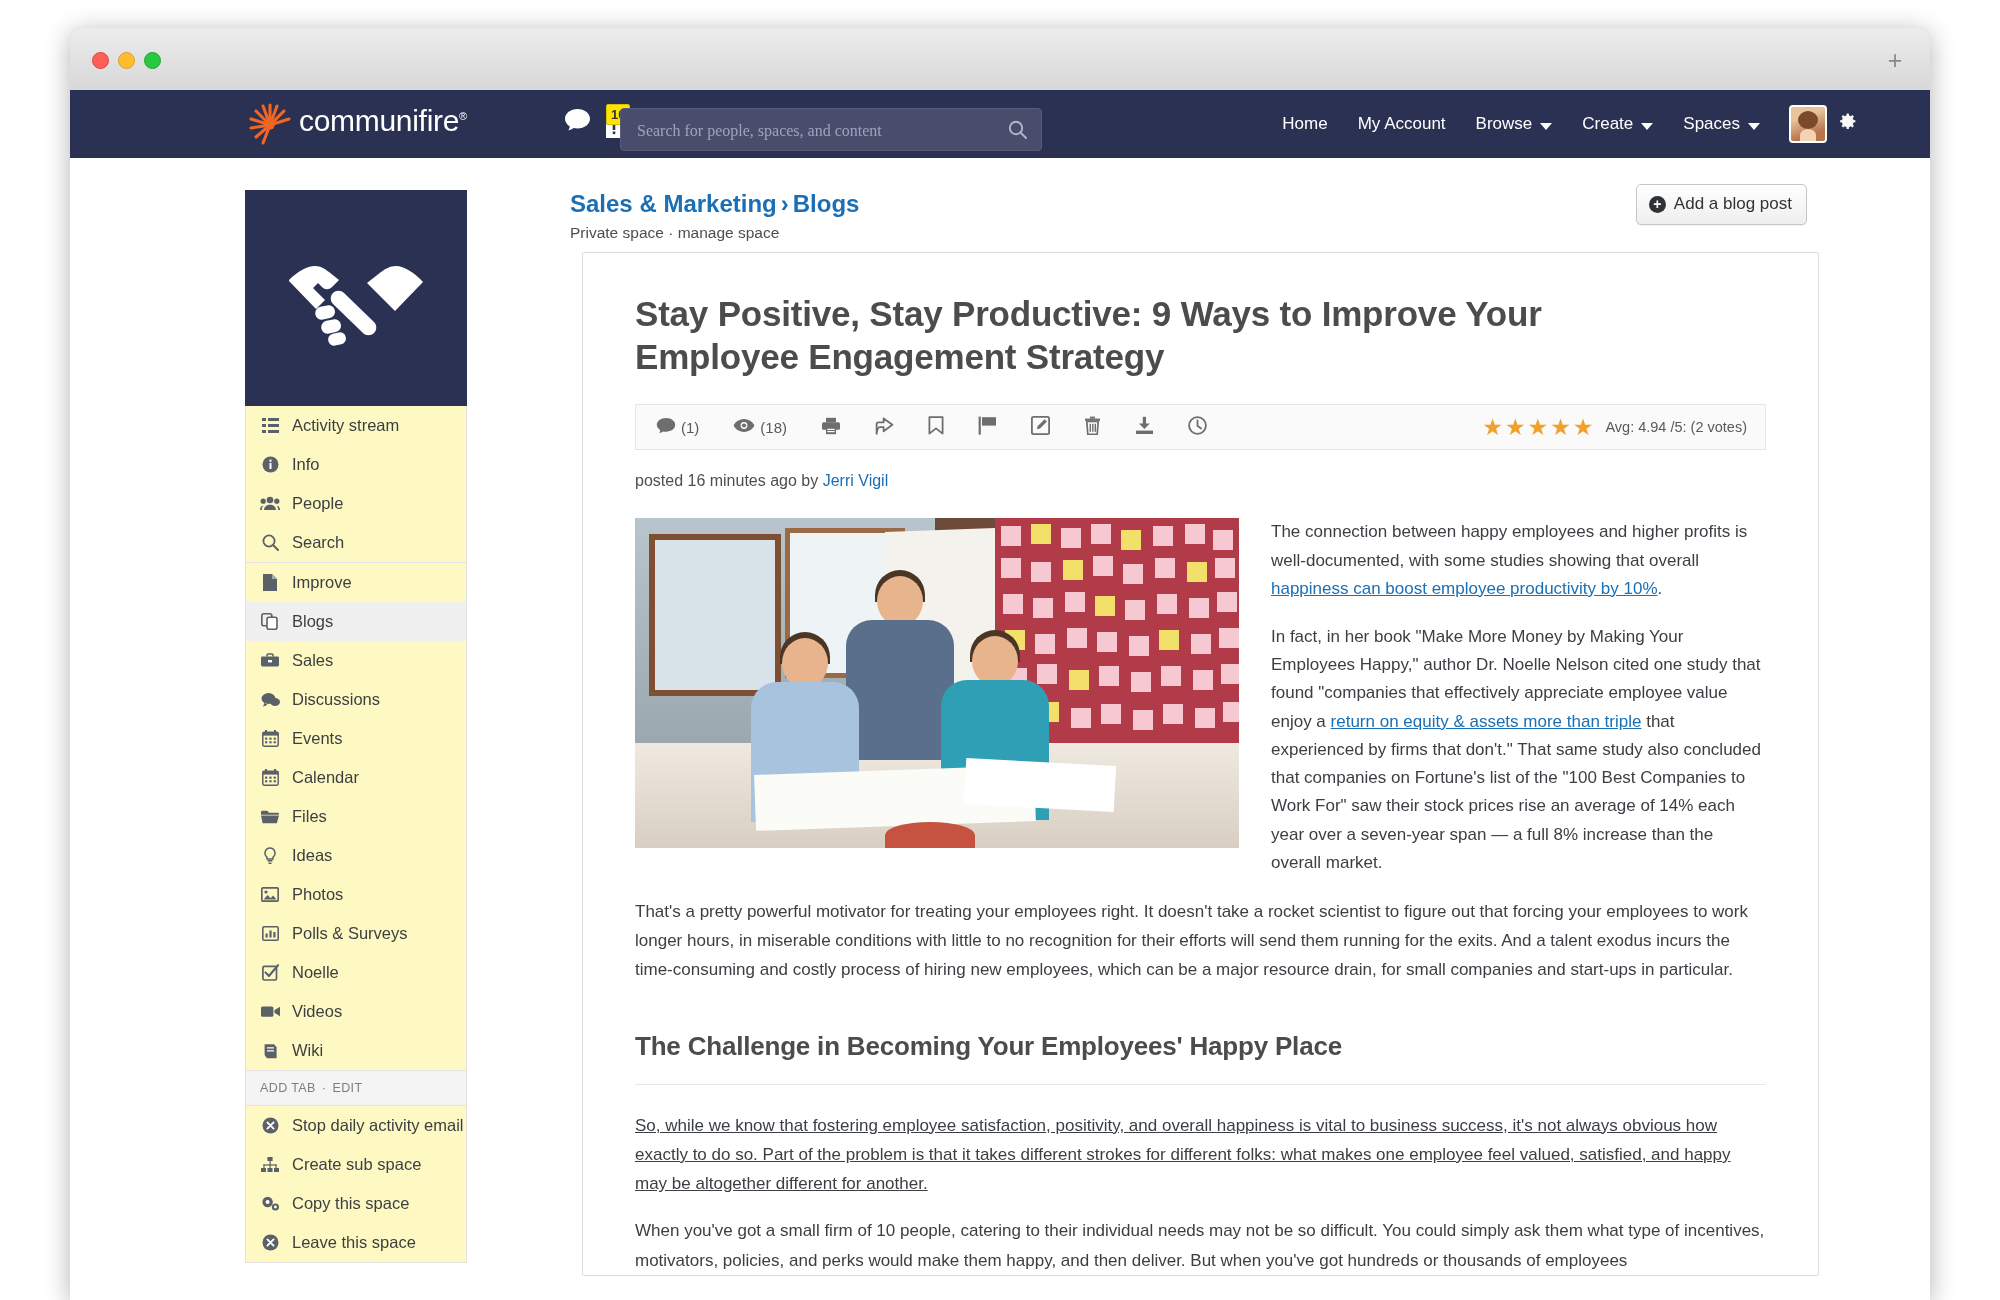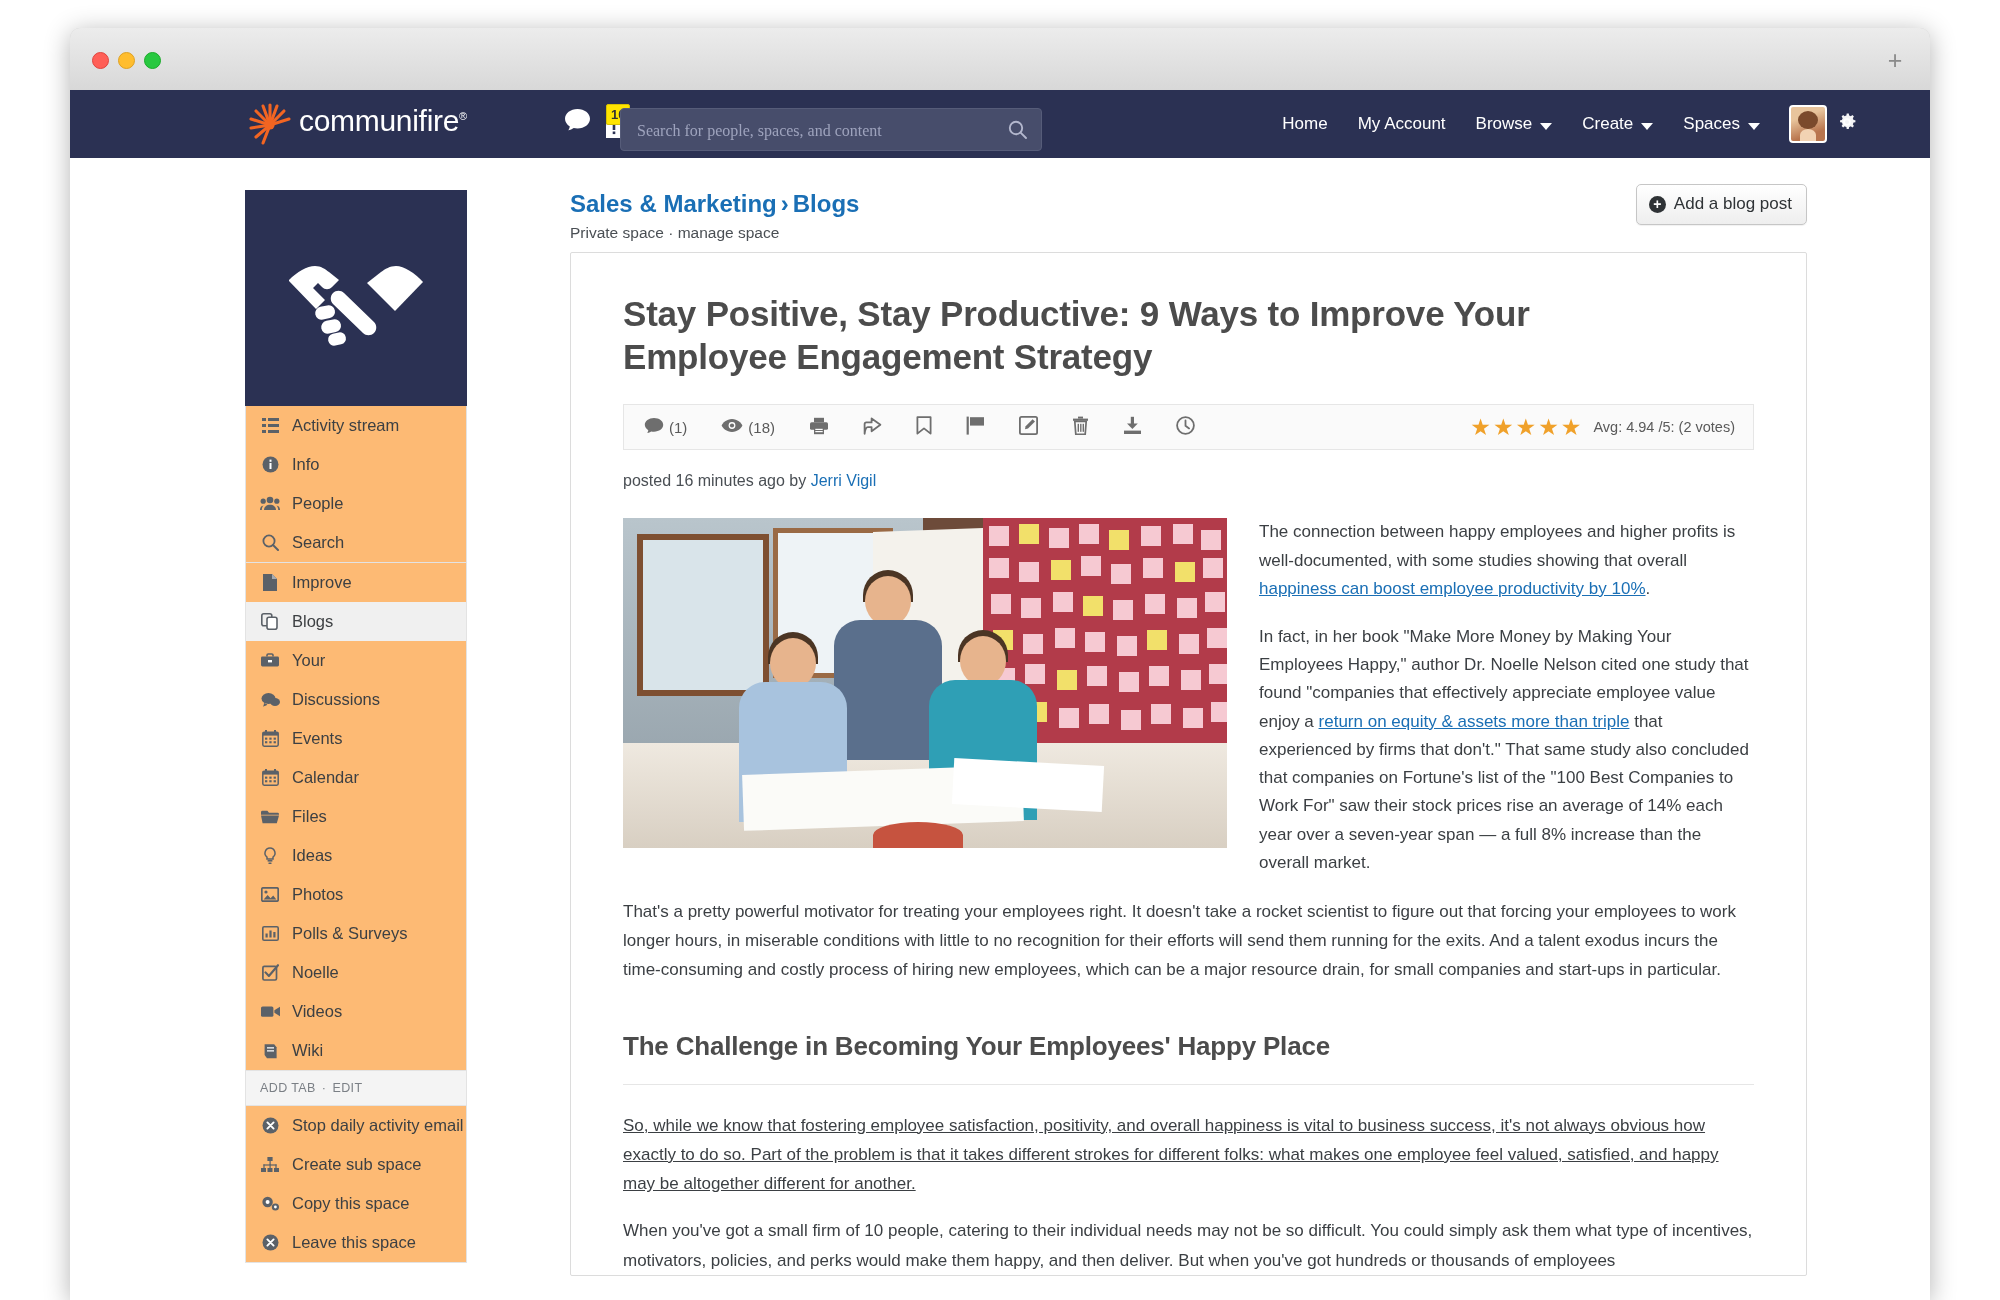--- a/index.html
+++ b/index.html
@@ -105,21 +105,21 @@
 
   
   .page{position:absolute;left:0;top:68px;width:1860px;height:1142px;background:#fff;}
 
   
   .sidebar{position:absolute;left:175px;top:32px;width:222px;}
   .space-logo{
     width:222px;height:216px;background:#2b3153;position:relative;
     display:flex;align-items:center;justify-content:center;
   }
-  .side-nav{border:1px solid #e3e3e3;border-top:0;width:220px;background:#fdba74;}
+  .side-nav{border:1px solid #e3e3e3;border-top:0;width:220px;background:#fef9c3;}
   .side-item{
     display:flex;align-items:center;gap:12px;height:39px;padding-left:14px;
     font-size:16.5px;color:#3d4043;border-bottom:0;
   }
   .side-item .ico{width:20px;display:flex;justify-content:center;align-items:center;color:#5b6168;}
   .side-item.active{background:#f0f0f0;}
   .side-sep{border-top:1px solid #e3e3e3;}
   .addtab{
     background:#f4f4f4;border-top:1px solid #e3e3e3;border-bottom:1px solid #e3e3e3;
     height:34px;display:flex;align-items:center;padding-left:14px;gap:6px;
@@ -142,21 +142,21 @@
     padding:9px 14px 10px 12px;font-size:17px;color:#2f3336;
     display:flex;align-items:center;gap:8px;
     box-shadow:0 1px 1px rgba(0,0,0,.06);
   }
   .plus-circ{
     width:17px;height:17px;border-radius:50%;background:#2f3336;color:#fff;
     font-size:14px;line-height:16px;text-align:center;font-weight:700;
   }
 
   .card{
-    position:absolute;left:0;top:62px;width:1235px;min-height:1000px;
+    position:absolute;left:12px;top:62px;width:1235px;min-height:1000px;
     border:1px solid #dcdcdc;background:#fff;border-radius:2px;
   }
   .card-inner{padding:40px 52px 0 52px;}
   h1.post-title{
     margin:0;font-size:35px;line-height:1.22;color:#4c4c4c;font-weight:700;
     letter-spacing:-.2px;max-width:1000px;
   }
 
   .toolbar{
     margin-top:26px;height:44px;border:1px solid #e6e6e6;background:#fafafa;
@@ -396,21 +396,21 @@
           </div>
 
           <div class="side-item">
             <span class="ico">
               <svg width="18" height="15" viewBox="0 0 18 15">
                   <rect x="0" y="3.5" width="18" height="10" rx="1.4" fill="#5b6168"></rect>
                   <path d="M6 3.5V2.2A1.2 1.2 0 017.2 1h3.6A1.2 1.2 0 0112 2.2v1.3" fill="none" stroke="#5b6168" stroke-width="1.6"></path>
                   <rect x="7" y="7" width="4" height="2.4" fill="#fff"></rect>
                 </svg>
             </span>
-            <span>Your</span>
+            <span>Sales</span>
           </div>
 
           <div class="side-item">
             <span class="ico">
               <svg width="19" height="16" viewBox="0 0 19 16">
                   <ellipse cx="7.5" cy="6.5" rx="7" ry="5.4" fill="#5b6168"></ellipse>
                   <path d="M3 11c0 2-1 3.6-1 3.6S5 14 6.4 12.6z" fill="#5b6168"></path>
                   <ellipse cx="14" cy="10" rx="5" ry="4" fill="#5b6168"></ellipse>
                 </svg>
             </span>

